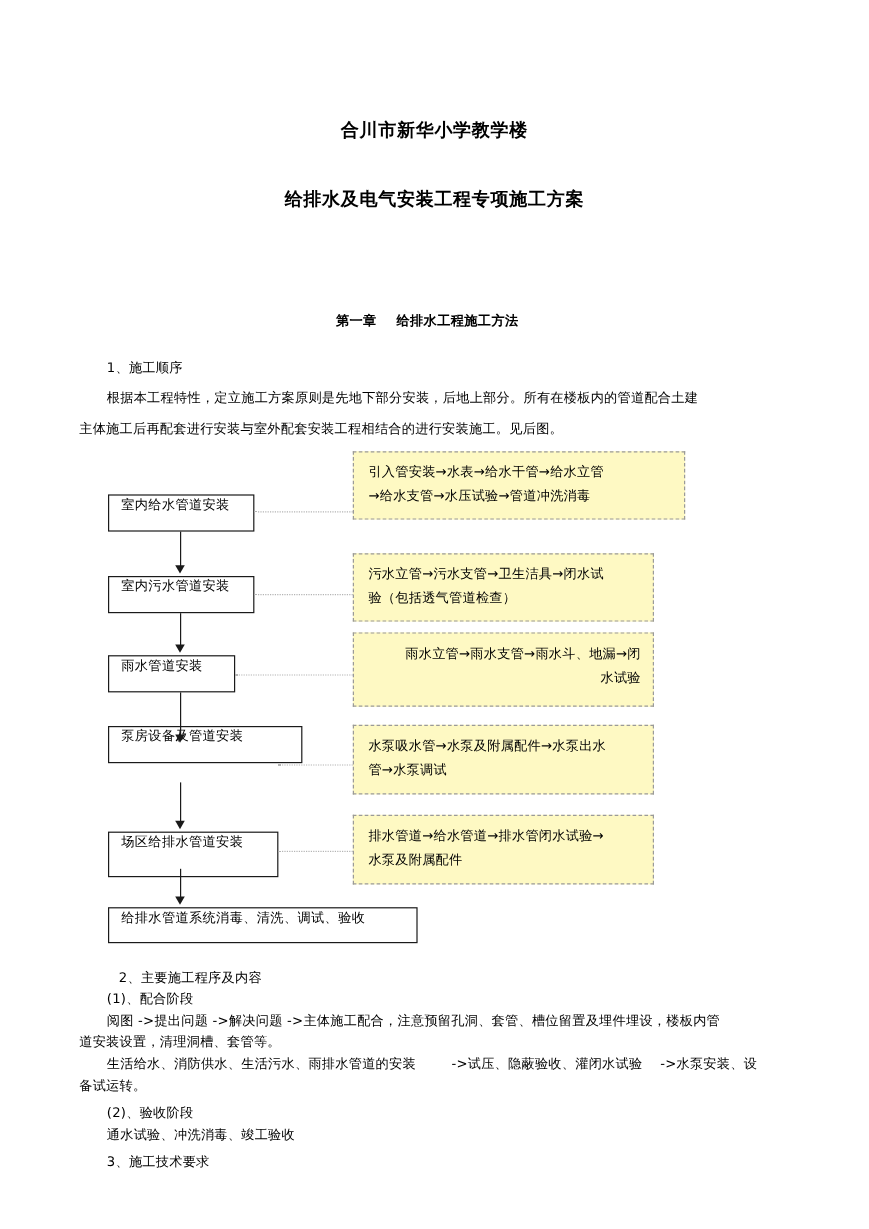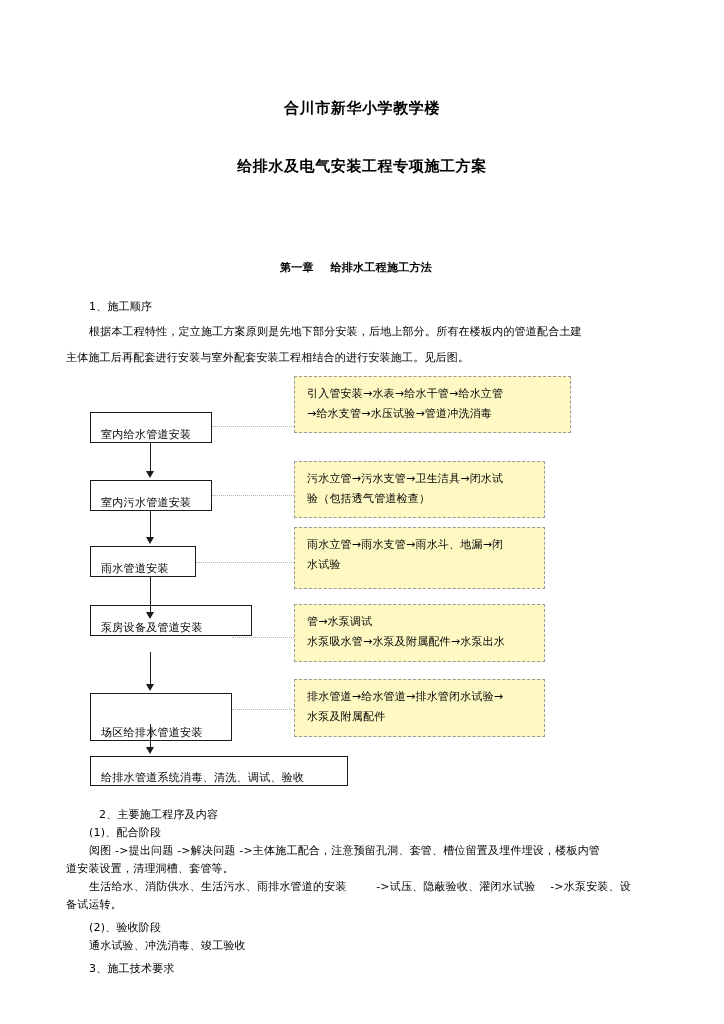--- a/index.html
+++ b/index.html
@@ -57,21 +57,21 @@
     letter-spacing: 0.2px;
   }
 
   
   .flow-box {
     position: absolute;
     border: 1.6px solid #1a1a1a;
     background: #ffffff;
     box-sizing: border-box;
     display: flex;
-    align-items: flex-end;
+    align-items: flex-start;
     font-size: 11px;
     letter-spacing: 0.3px;
     white-space: nowrap;
   }
   .flow-box > span { padding-left: 10px; }
 
   .note-box {
     position: absolute;
     border: 1px dashed #9a9a9a;
     background: #fef9c3;
@@ -120,28 +120,28 @@
   <div class="note-box" style="left:294px; top:376px; width:277px; height:57px;">
     <span class="nl">引入管安装→水表→给水干管→给水立管</span>
     <span class="nl">→给水支管→水压试验→管道冲洗消毒</span>
   </div>
 
   <div class="note-box" style="left:294px; top:461px; width:251px; height:57px;">
     <span class="nl">污水立管→污水支管→卫生洁具→闭水试</span>
     <span class="nl">验（包括透气管道检查）</span>
   </div>
 
-  <div class="note-box" style="left:294px; top:527px; width:251px; height:62px;">
+  <div class="note-box" style="left:294px; top:527px; width:251px; height:62px;text-align:right;">
     <span class="nl">雨水立管→雨水支管→雨水斗、地漏→闭</span>
     <span class="nl">水试验</span>
   </div>
 
   <div class="note-box" style="left:294px; top:604px; width:251px; height:58px;">
+    <span class="nl">水泵吸水管→水泵及附属配件→水泵出水</span>
     <span class="nl">管→水泵调试</span>
-    <span class="nl">水泵吸水管→水泵及附属配件→水泵出水</span>
   </div>
 
   <div class="note-box" style="left:294px; top:679px; width:251px; height:58px;">
     <span class="nl">排水管道→给水管道→排水管闭水试验→</span>
     <span class="nl">水泵及附属配件</span>
   </div>
 
   <div class="flow-box" style="left:90px; top:412px; width:122px; height:31px;">
     <span>室内给水管道安装</span>
   </div>
@@ -151,21 +151,21 @@
   </div>
 
   <div class="flow-box" style="left:90px; top:546px; width:106px; height:31px;">
     <span>雨水管道安装</span>
   </div>
 
   <div class="flow-box" style="left:90px; top:605px; width:162px; height:31px;">
     <span>泵房设备及管道安装</span>
   </div>
 
-  <div class="flow-box" style="left:90px; top:693px; width:142px; height:48px;">
+  <div class="flow-box" style="left:90px; top:693px; width:142px; height:38px;">
     <span>场区给排水管道安装</span>
   </div>
 
   <div class="flow-box" style="left:90px; top:756px; width:258px; height:30px;">
     <span>给排水管道系统消毒、清洗、调试、验收</span>
   </div>
 
   <div class="v-conn" style="left:150px; top:443px; height:30px;"></div>
   <div class="arrow-head" style="left:146px; top:471px;"></div>
 

